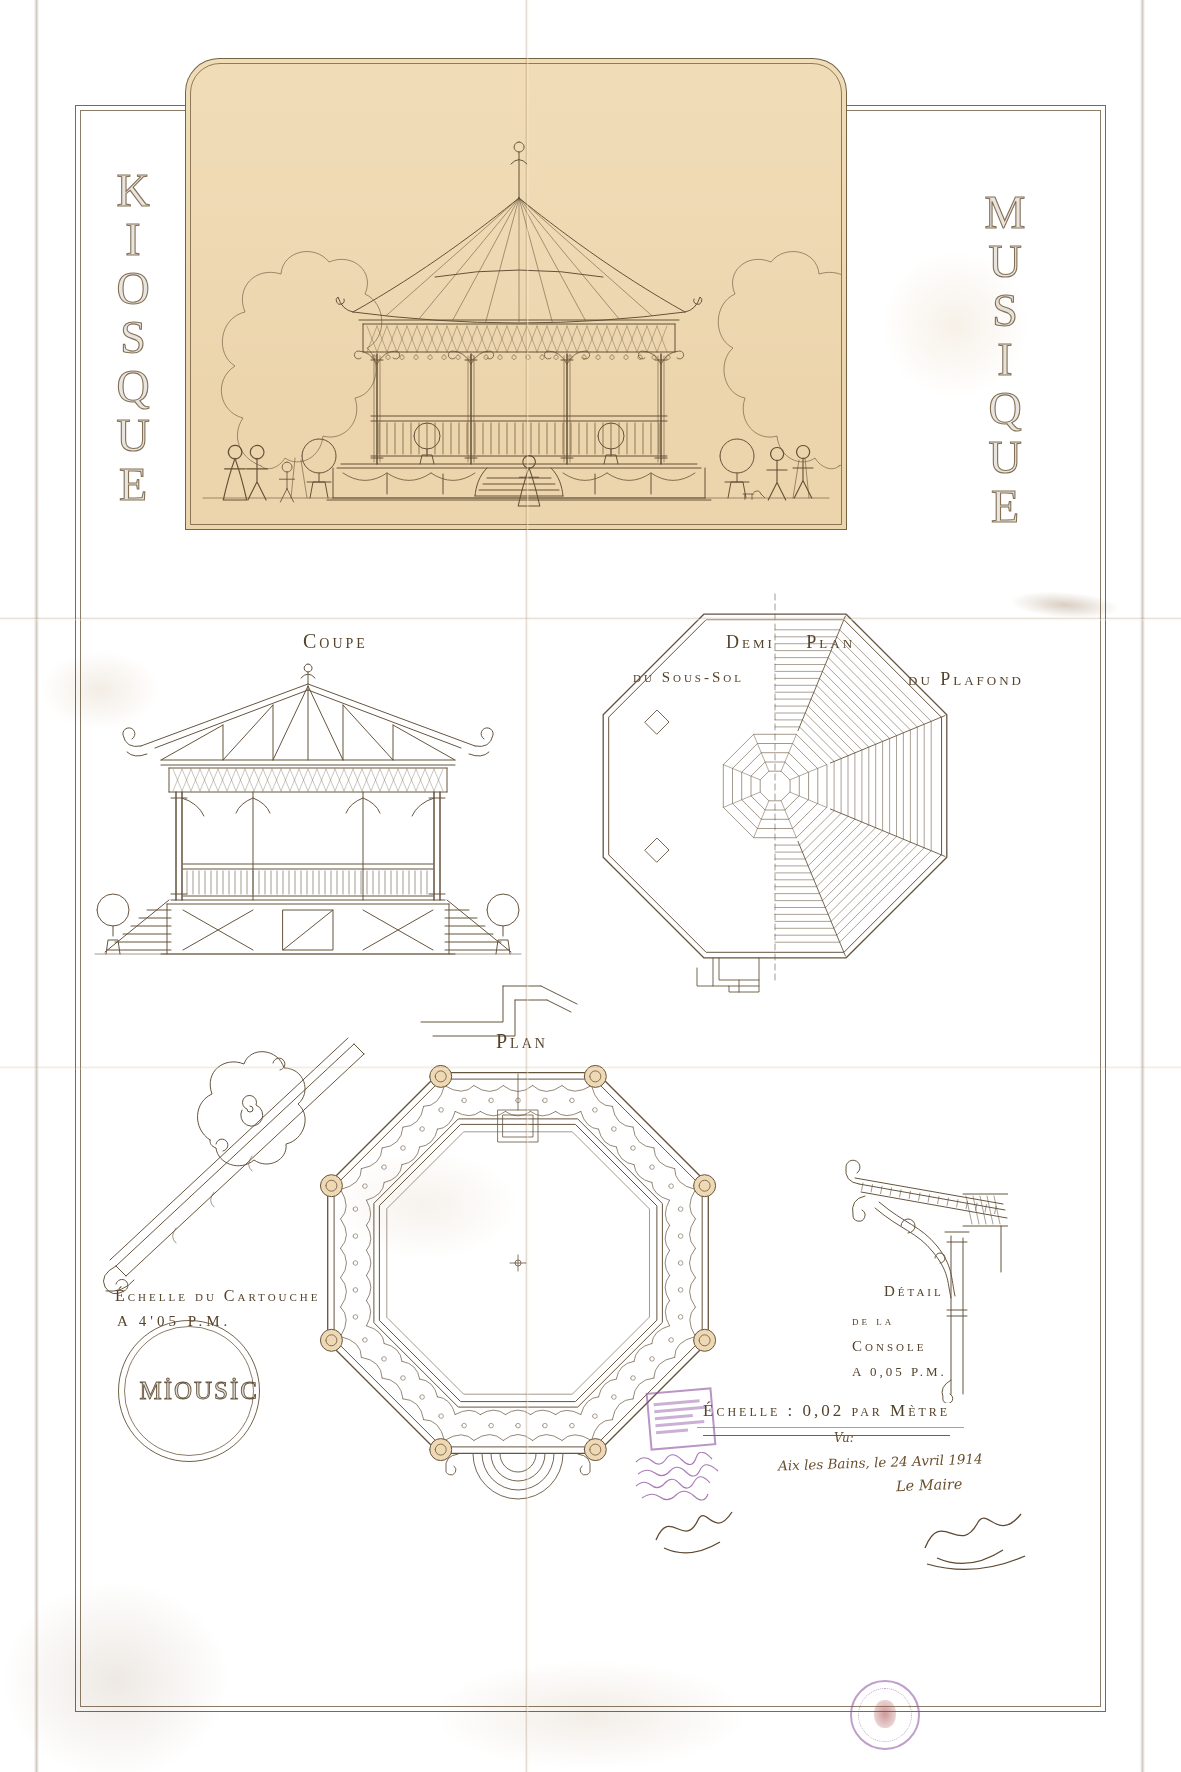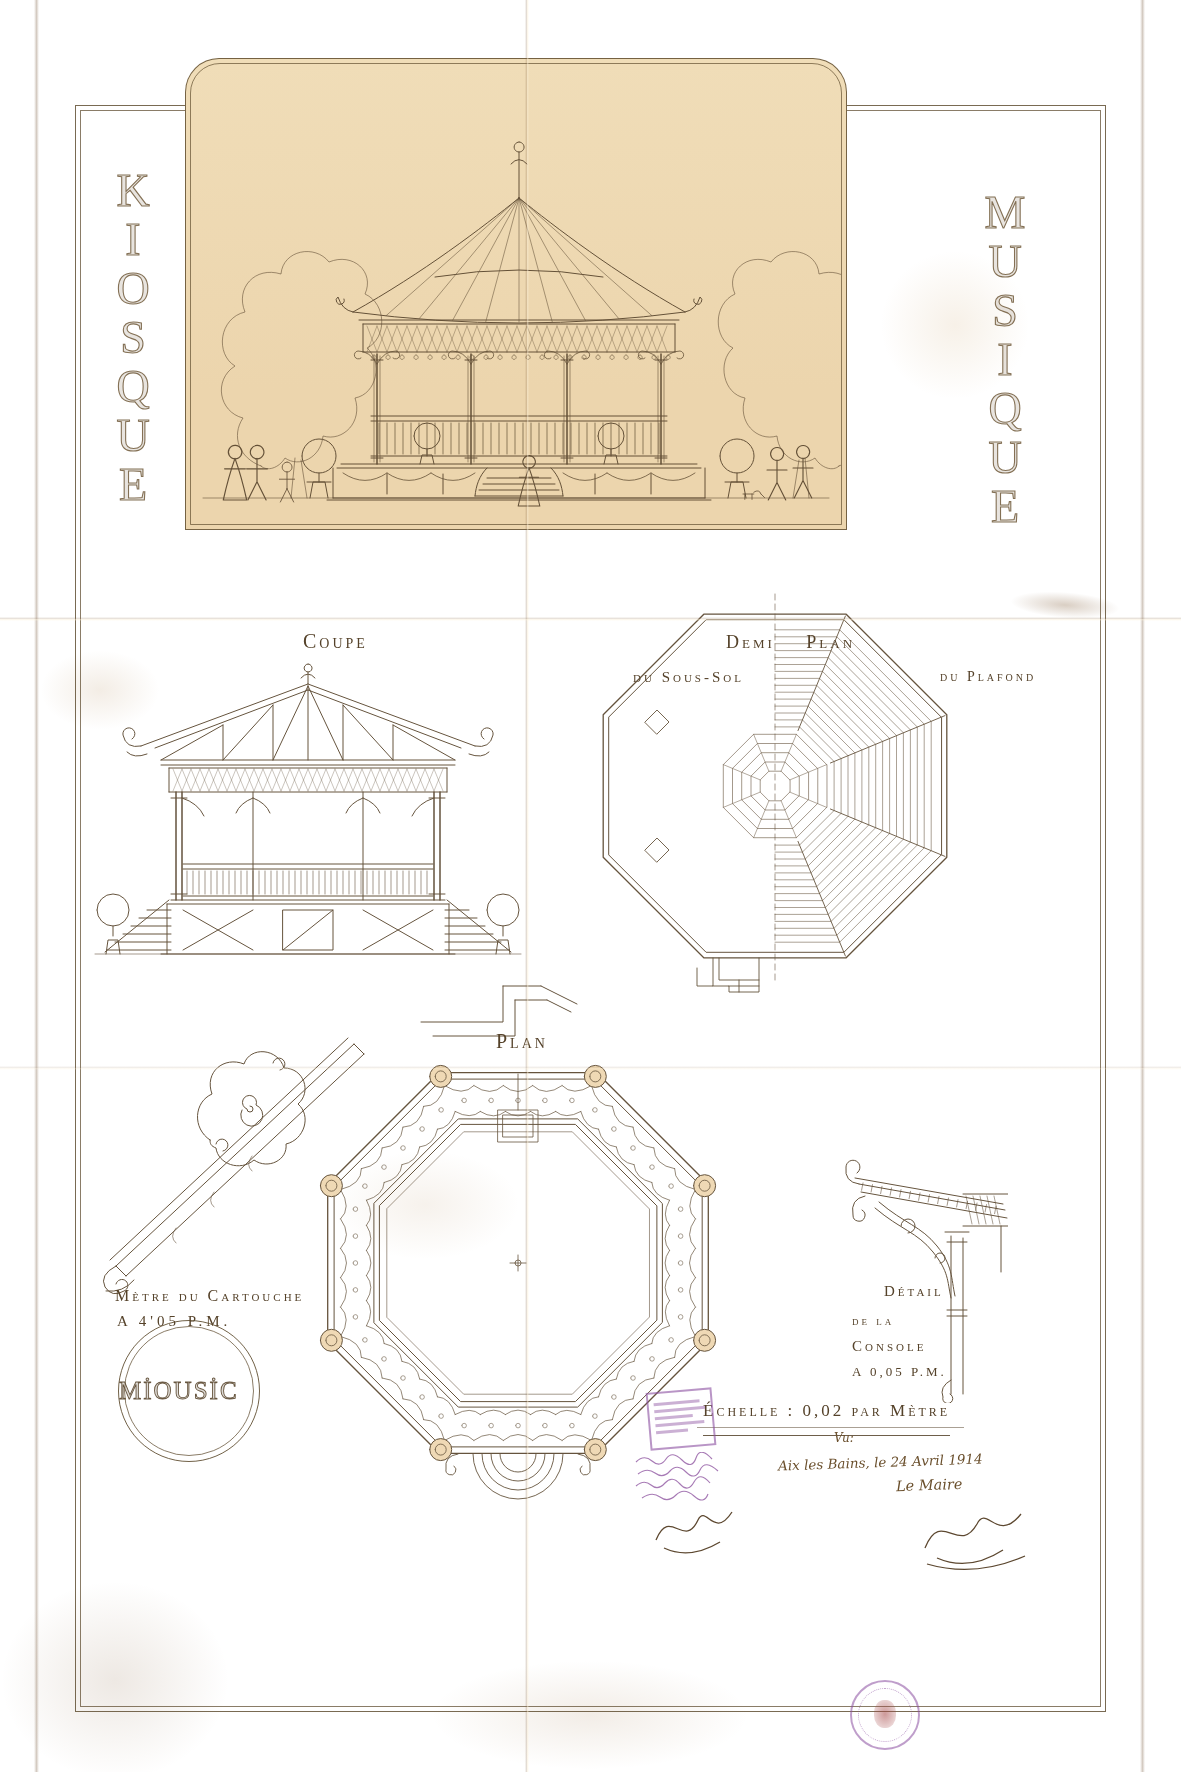--- a/index.html
+++ b/index.html
@@ -30,21 +30,21 @@
   svg.draw{position:absolute;stroke:#5a472f;fill:none;stroke-width:1;
            stroke-linecap:round;stroke-linejoin:round;opacity:.93;}
   svg.draw .heavy{stroke-width:1.5;}
   svg.draw .thin{stroke-width:.6;}
   svg.draw .fig{stroke-width:.45;}
   
   .lbl{position:absolute;font-family:"Liberation Serif",serif;font-variant:small-caps;
        color:#55422a;letter-spacing:3px;white-space:nowrap;}
   
   .logo{left:118px;top:1320px;width:140px;height:140px;border-radius:50%;
-        border:1.6px solid rgba(88,69,39,.85);display:flex;align-items:center;justify-content:flex-start;}
+        border:1.6px solid rgba(88,69,39,.85);display:flex;align-items:center;justify-content:flex-end;}
   .logo::before{content:"";position:absolute;inset:5px;border:1px solid rgba(88,69,39,.7);border-radius:50%;}
   .logo-word{font-size:25px;letter-spacing:2px;font-variant:small-caps;
              color:rgba(90,71,47,.2);-webkit-text-stroke:.9px rgba(90,71,47,.9);}
   
   .scale-note{left:703px;top:1401px;font-size:17px;}
   .scale-note span{border-bottom:1.3px solid rgba(85,66,42,.85);padding-bottom:15px;}
   .scale-note::after{content:"";position:absolute;left:-6px;right:-14px;top:26px;height:1px;background:rgba(85,66,42,.5);}
   
   .stamp-rect{left:648px;top:1390px;width:66px;height:58px;transform:rotate(-5deg);
               border:2px solid rgba(139,79,160,.6);padding:5px 4px;box-sizing:border-box;}
@@ -154,23 +154,23 @@
   <span>S</span>
   <span>I</span>
   <span>Q</span>
   <span>U</span>
   <span>E</span>
 </div>
 
 <div class="lbl" style="left:303px;top:630px;font-size:20px">Coupe</div>
 <div class="lbl" style="left:726px;top:632px;font-size:18px;word-spacing:24px">Demi Plan</div>
 <div class="lbl" style="left:633px;top:669px;font-size:15px">du Sous-Sol</div>
-<div class="lbl" style="left:940px;top:669px;font-size:14px">du Plafond</div>
+<div class="lbl" style="left:908px;top:669px;font-size:18px">du Plafond</div>
 <div class="lbl" style="left:496px;top:1030px;font-size:20px">Plan</div>
-<div class="lbl" style="left:115px;top:1287px;font-size:16px">Mètre du Cartouche</div>
+<div class="lbl" style="left:115px;top:1287px;font-size:16px">Échelle du Cartouche</div>
 <div class="lbl" style="left:117px;top:1313px;font-size:15px;letter-spacing:4px">A 4'05 P.M.</div>
 <div class="lbl" style="left:884px;top:1283px;font-size:15px">Détail</div>
 <div class="lbl" style="left:852px;top:1313px;font-size:13px">de la</div>
 <div class="lbl" style="left:852px;top:1338px;font-size:15px">Console</div>
 <div class="lbl" style="left:852px;top:1364px;font-size:13px;letter-spacing:3px">A 0,05 P.M.</div>
 
 <svg id="svg-coupe" class="draw" style="left:83px;top:648px" width="450" height="326" viewBox="0 0 450 326">
   <path d="M225,16a4,4 0 1 0 .2,0M225,24V36M218,30q7,-8 14,0M225,36L58,98M225,36L392,98M225,42L72,100M225,42L378,100M78,112H372M78,117H372M225,38V112M78,112L140,77M140,77V112M140,112L190,57M190,57V112M190,112L225,38M372,112L310,77M310,77V112M310,112L260,57M260,57V112M260,112L225,38"></path>
   <path d="M58,98q-15,3 -18,-11a6,6 0 1 1 9,4M64,106q-13,5 -20,-2M392,98q15,3 18,-11a6,6 0 1 0 -9,4M386,106q13,5 20,-2"></path>
   <path d="M86,120H364M86,144H364M86,120V144M364,120V144"></path>

